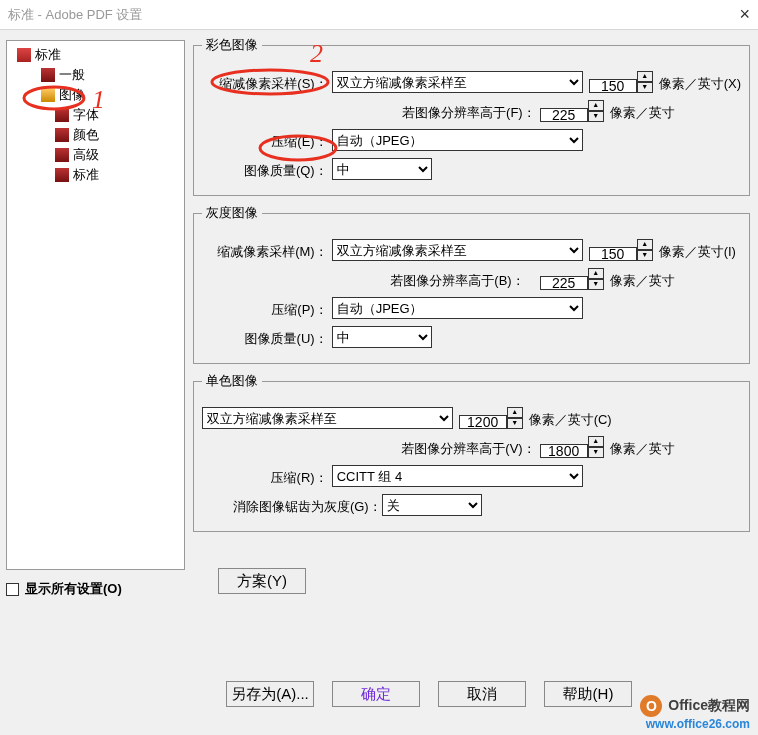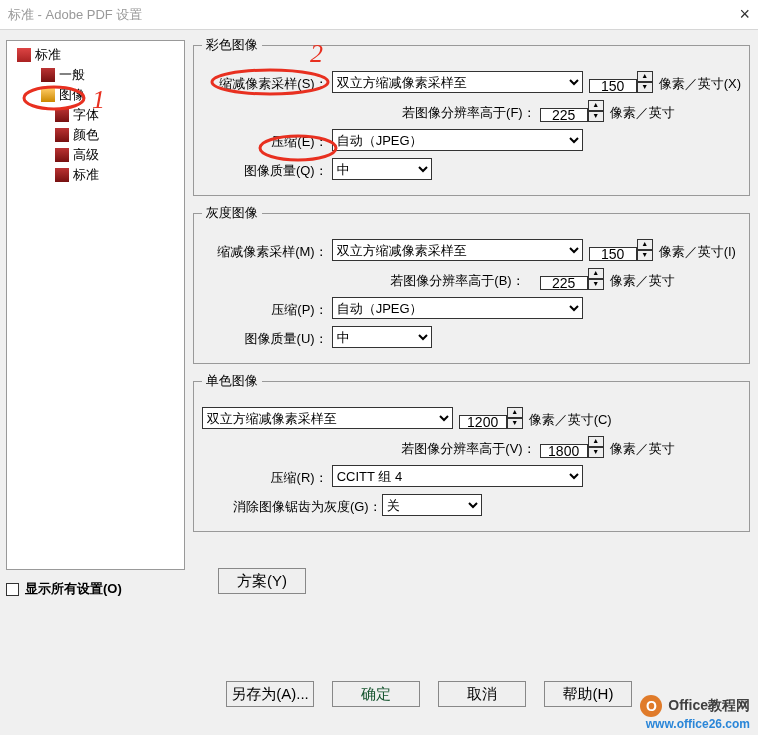--- a/index.html
+++ b/index.html
@@ -132,21 +132,21 @@
 }
 button {
   min-width: 88px;
   height: 26px;
   background: #efefef;
   border: 1px solid #888;
   font-family: inherit;
   font-size: 15px;
   cursor: pointer;
 }
-button:disabled { color: #14532d; }
+button:disabled { color: #6d28d9; }
 
 .anno { position: absolute; pointer-events: none; }
 .anno svg { overflow: visible; }
 .anno-stroke { stroke: #e83020; stroke-width: 3; fill: none; }
 .anno-text { fill: #e83020; font-size: 26px; font-family: "Comic Sans MS", cursive; font-style: italic; }
 
 .wm {
   position: absolute;
   right: 8px; bottom: 4px;
   font-size: 14px;

